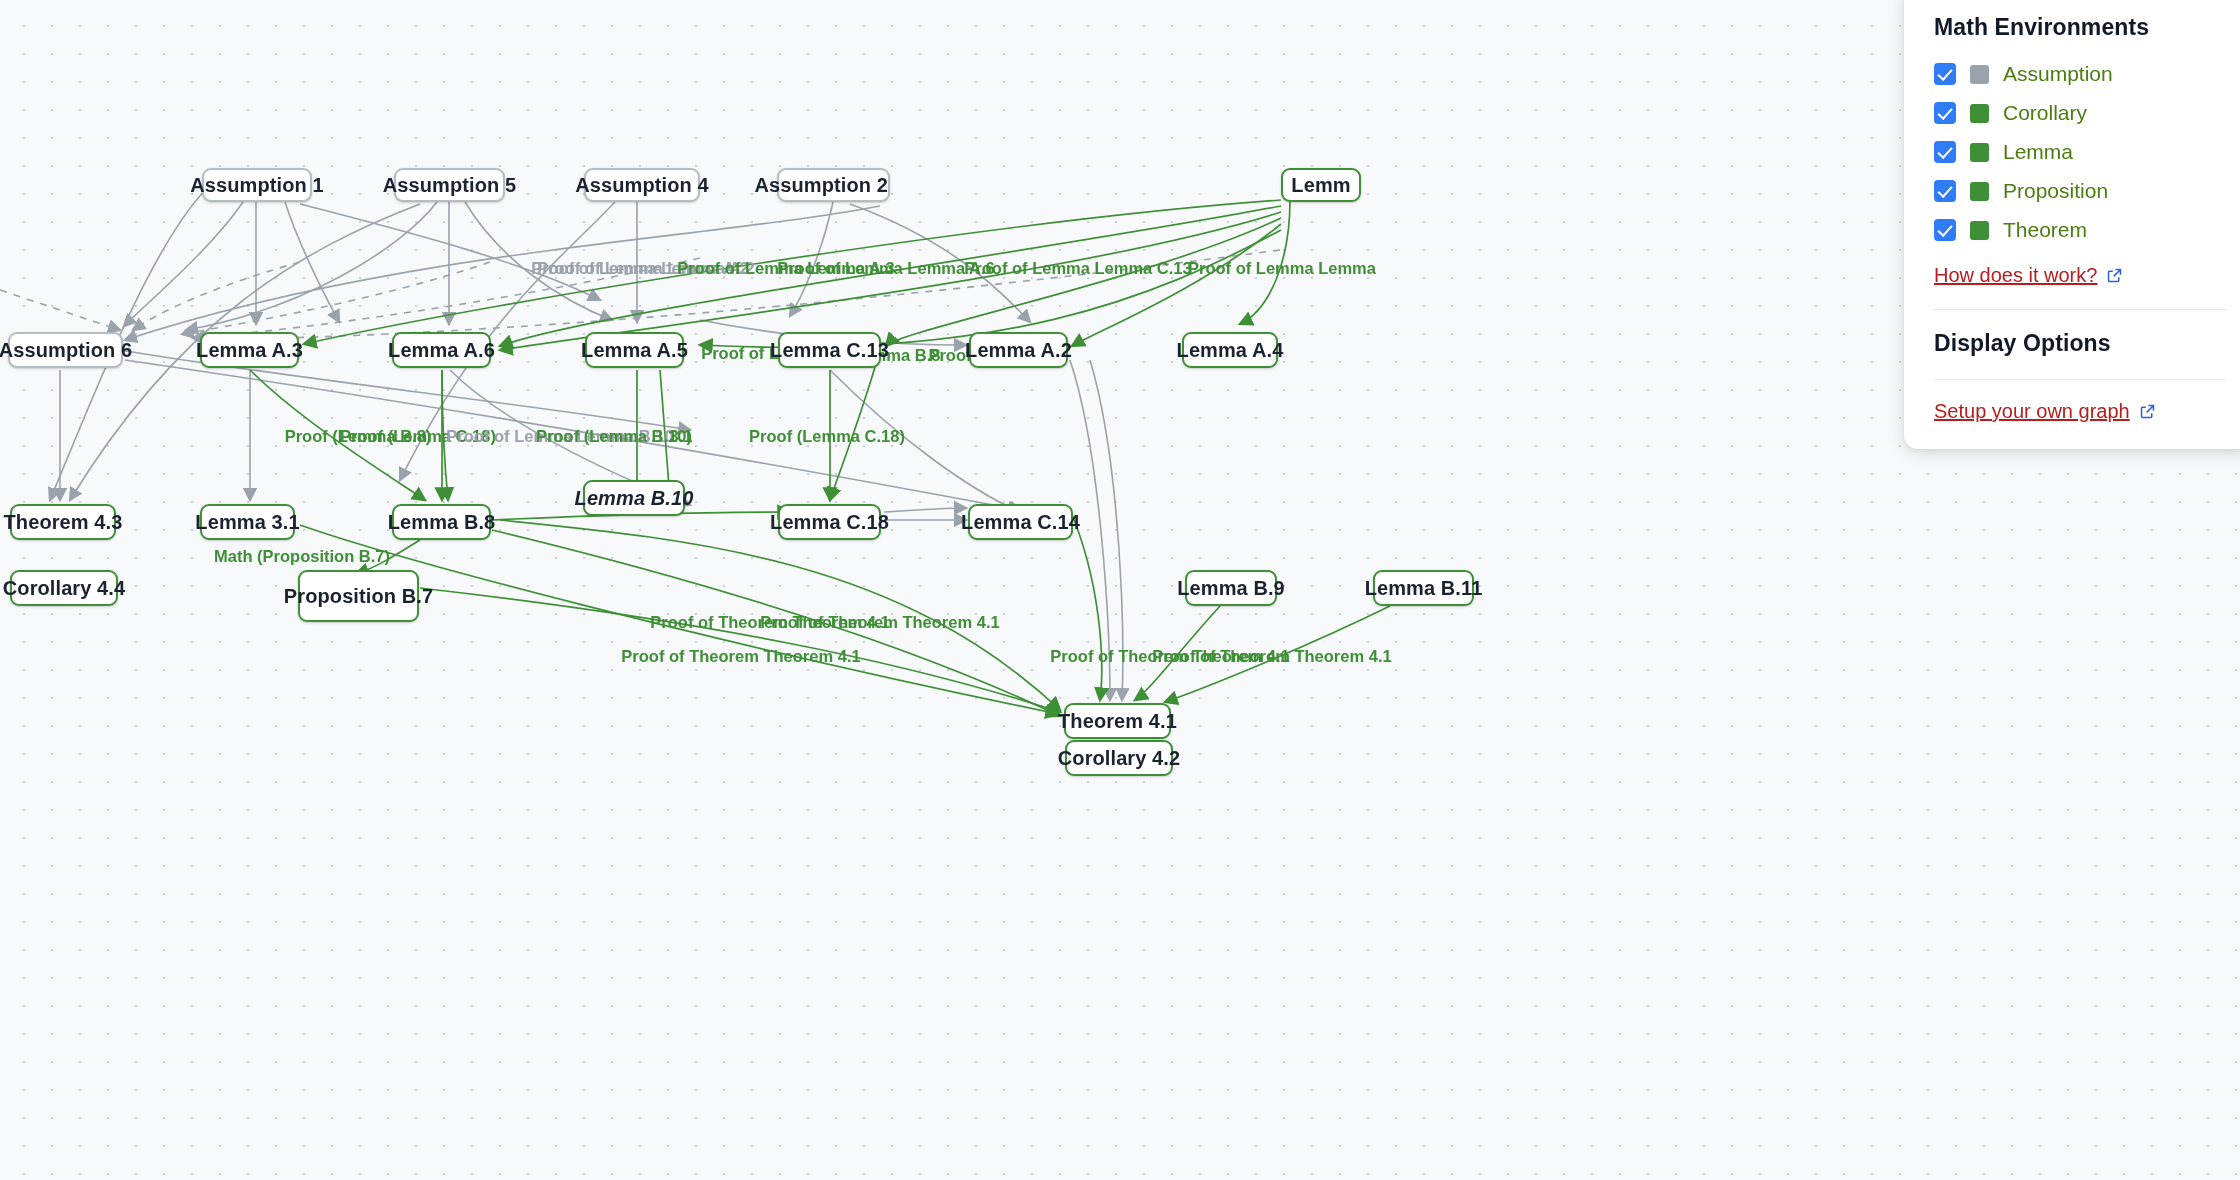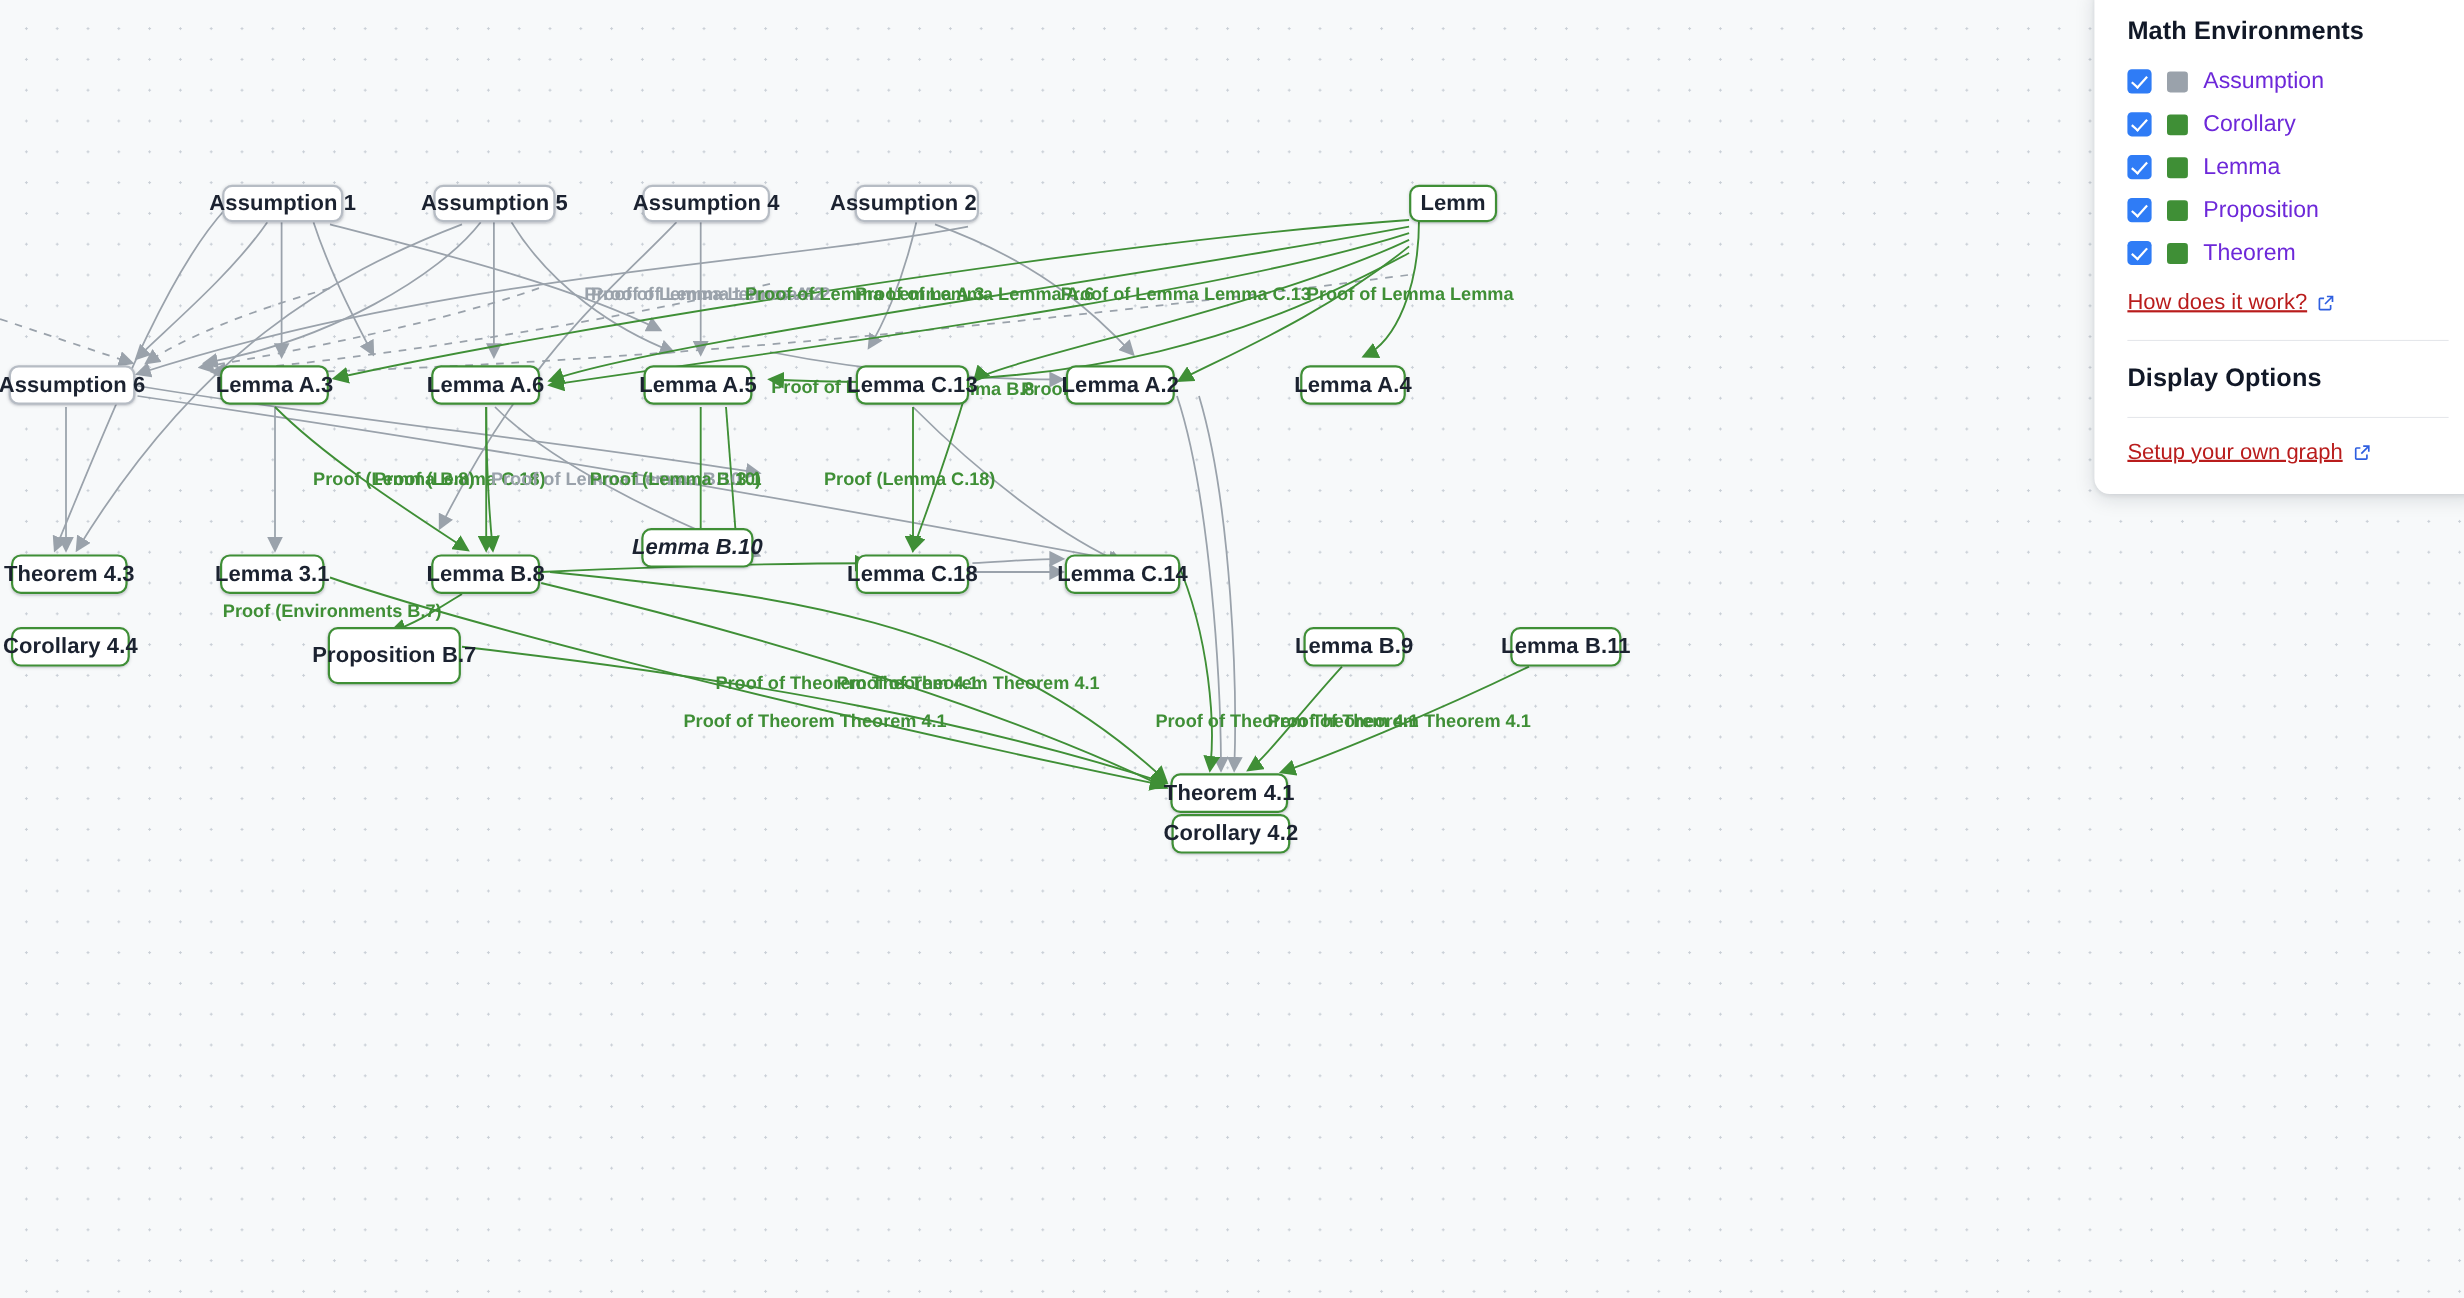--- a/index.html
+++ b/index.html
@@ -70,21 +70,21 @@
     width: 22px; height: 22px; border-radius: 4px;
     background: #2f7cf6; position: relative; flex: none;
   }
   .cb::after {
     content: ""; position: absolute;
     left: 7px; top: 3px; width: 6px; height: 12px;
     border: solid #fff; border-width: 0 2.6px 2.6px 0;
     transform: rotate(42deg);
   }
   .swatch { width: 19px; height: 19px; border-radius: 3px; flex: none; }
-  .row-label { font-size: 21px; color: #6d28d9; }
+  .row-label { font-size: 21px; color: #4d7c0f; }
   .panel-link {
     display: inline-flex; align-items: center; gap: 9px;
     color: #b91c1c; font-size: 20px; text-decoration: underline;
     margin-top: 12px;
   }
   .ext { width: 17px; height: 17px; flex: none; }
   .divider { height: 1px; background: #e5e7eb; margin: 22px 0 20px 0; }
   .info {
     width: 21px; height: 21px; border-radius: 50%;
     border: 1.8px solid #6b7280; color: #6b7280;
@@ -251,21 +251,21 @@
       <div class="elabel green" style="left: 1282px; top: 268px;">Proof of Lemma Lemma</div>
       <div class="elabel green" style="left: 752px; top: 353px;">Proof of Lem</div>
       <div class="elabel green" style="left: 906px; top: 355px;">mma B.8</div>
       <div class="elabel green" style="left: 960px; top: 355px;">Proof (L</div>
       <div class="elabel green" style="left: 358px; top: 436px;">Proof (Lemma B.8)</div>
       <div class="elabel green" style="left: 418px; top: 436px;">Proof (Lemma C.18)</div>
       <div class="elabel gray" style="left: 560px; top: 436px;">Proof of Lemma Lemma B.10</div>
       <div class="elabel green" style="left: 614px; top: 436px;">Proof (Lemma B.10)</div>
       <div class="elabel green" style="left: 681px; top: 436px;">3.1</div>
       <div class="elabel green" style="left: 827px; top: 436px;">Proof (Lemma C.18)</div>
-      <div class="elabel green" style="left: 302px; top: 556px;">Proof (Environments B.7)</div>
+      <div class="elabel green" style="left: 302px; top: 556px;">Math (Proposition B.7)</div>
       <div class="elabel green" style="left: 770px; top: 622px;">Proof of Theorem Theorem 4.1</div>
       <div class="elabel green" style="left: 880px; top: 622px;">Proof of Theorem Theorem 4.1</div>
       <div class="elabel green" style="left: 741px; top: 656px;">Proof of Theorem Theorem 4.1</div>
       <div class="elabel green" style="left: 1170px; top: 656px;">Proof of Theorem Theorem 4.1</div>
       <div class="elabel green" style="left: 1272px; top: 656px;">Proof of Theorem Theorem 4.1</div>
     </div>
 
   <div id="panel">
     <div class="panel-title">Math Environments</div>
     <div id="env-list">

